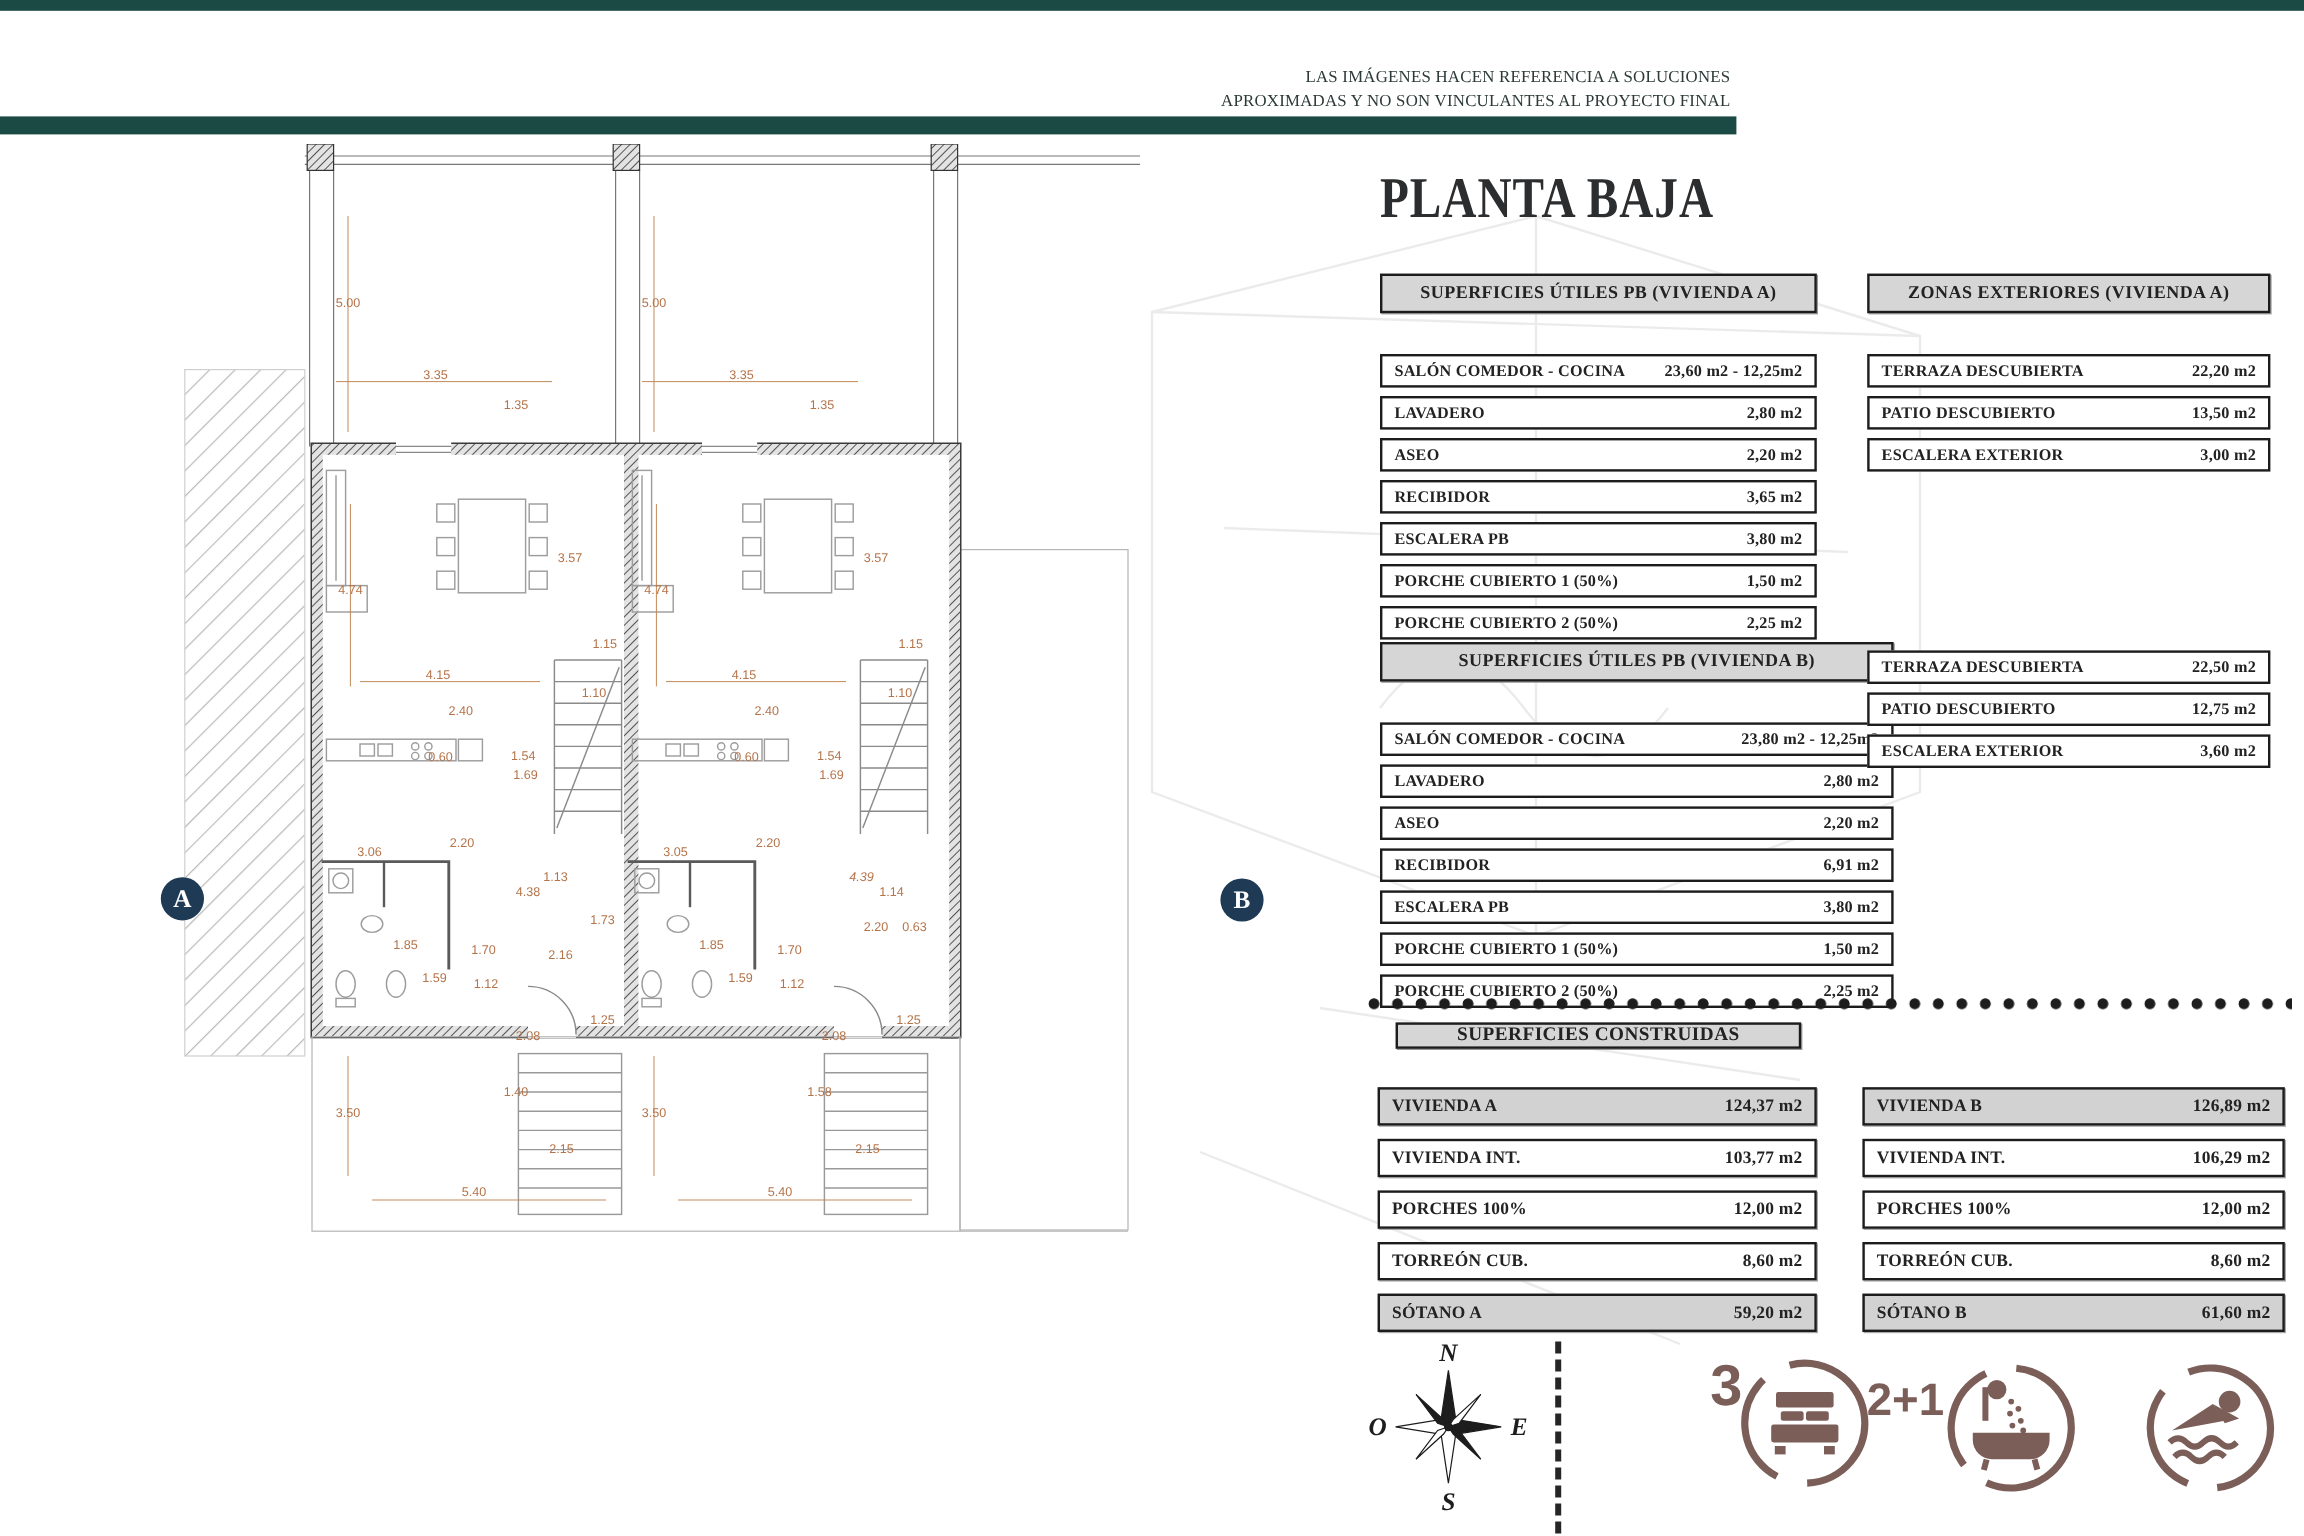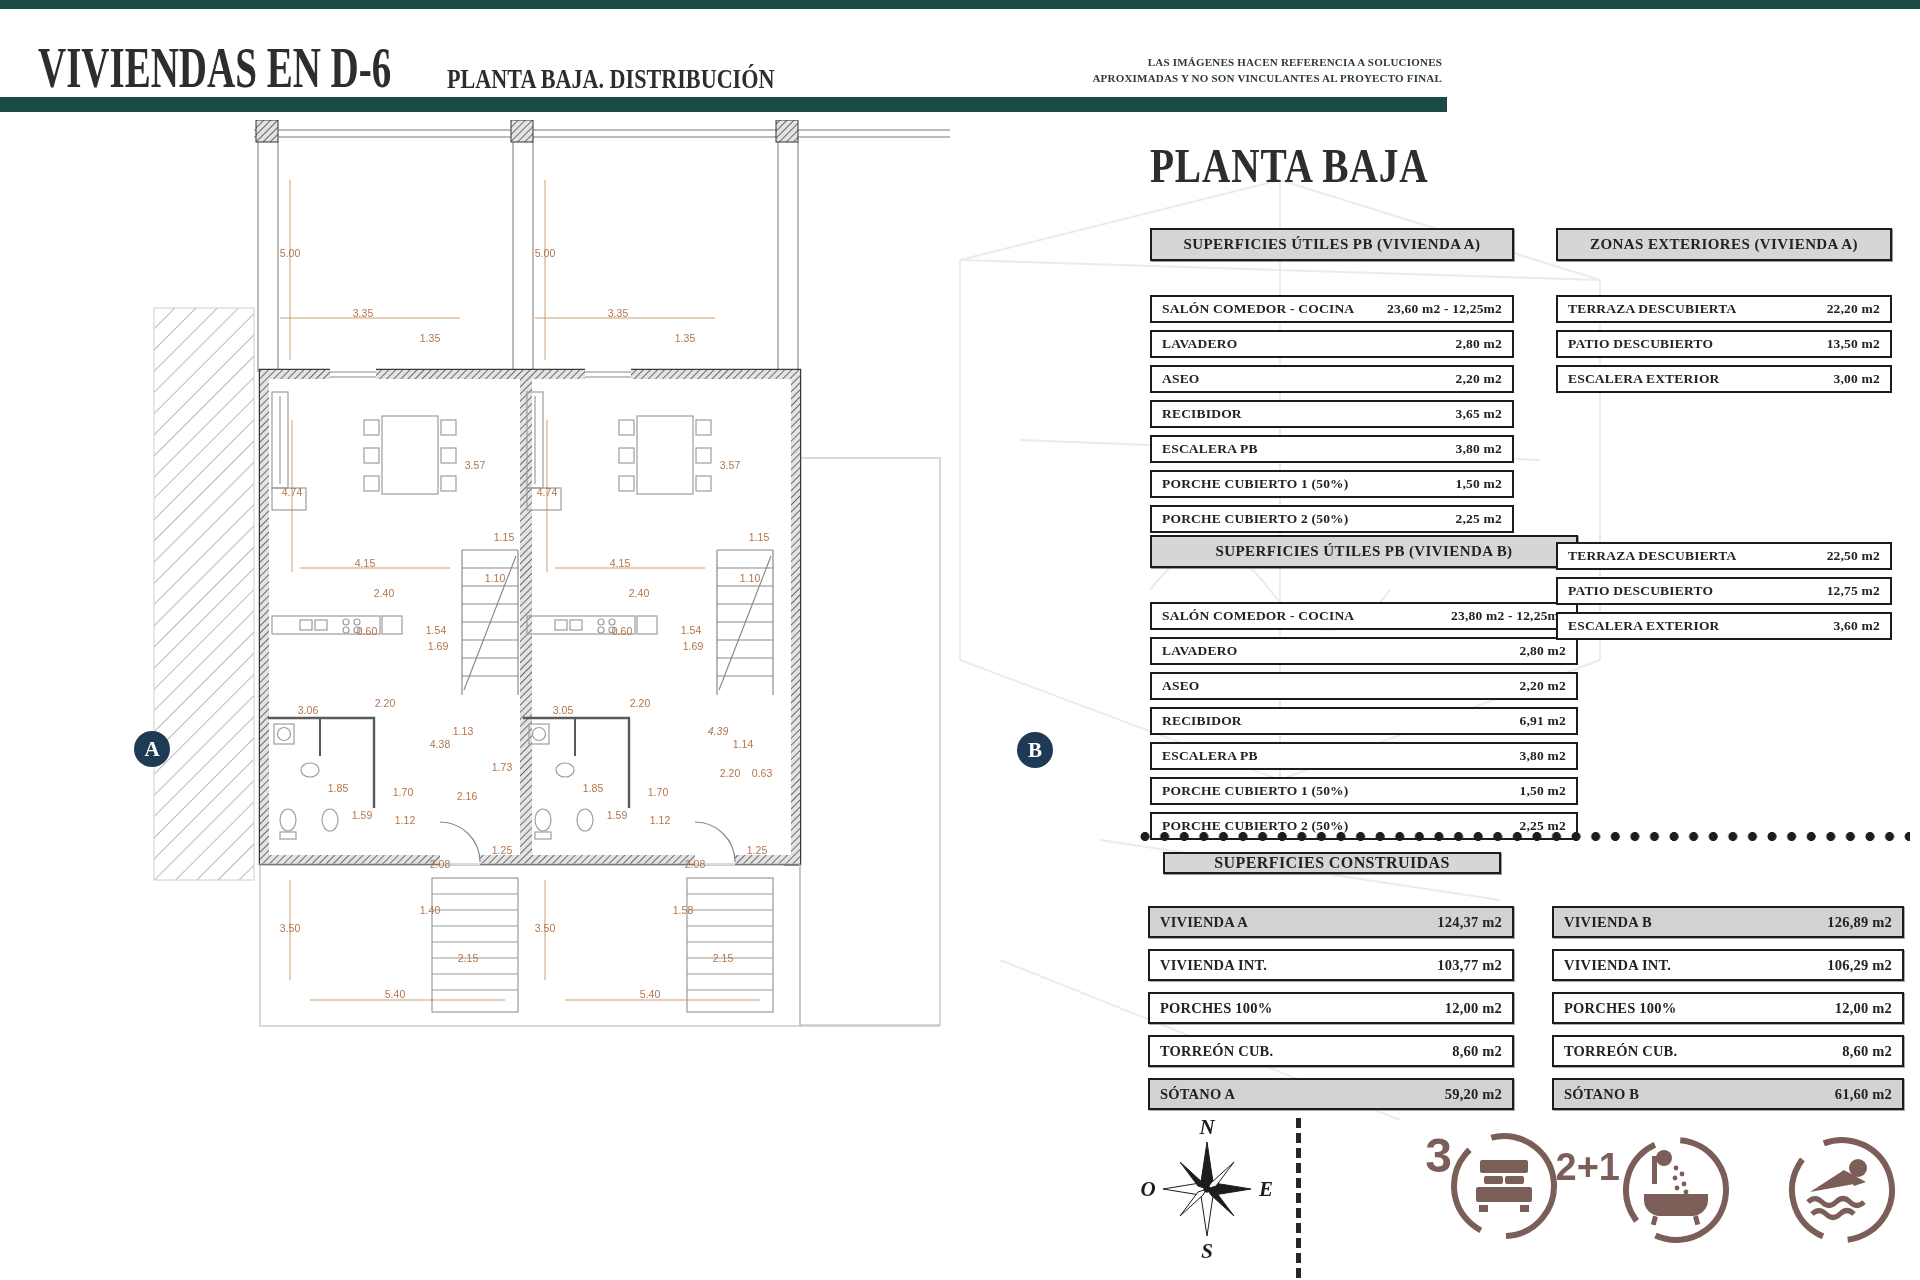--- a/index.html
+++ b/index.html
@@ -6,21 +6,21 @@
   .page{position:relative;width:1920px;height:1280px;background:#ffffff;overflow:hidden;
         font-family:"Liberation Serif",serif;color:#222;}
   .topbar{position:absolute;left:0;top:0;width:1920px;height:9px;background:#1b4a45;}
   .hdr{position:absolute;left:38px;top:42px;display:flex;align-items:baseline;gap:16px;white-space:nowrap;}
   .hdr .t1{display:inline-block;font-size:50px;font-weight:bold;color:#2b2d2e;
            transform:scaleX(.78) scaleY(1.12);transform-origin:left bottom;letter-spacing:0px;}
   .hdr .t2{display:inline-block;font-size:27px;font-weight:bold;color:#2b2d2e;
            transform:scaleX(.82);transform-origin:left bottom;margin-left:-60px;}
   .titlebar{position:absolute;left:0;top:97px;width:1447px;height:15px;background:#1b4a45;}
   .disclaimer{position:absolute;right:478px;top:55px;width:470px;text-align:right;
-              font-size:11px;font-weight:bold;color:#2c3a38;line-height:1.45;letter-spacing:.2px;}
+              font-size:14px;font-weight:normal;color:#2c3a38;line-height:1.45;letter-spacing:.2px;}
   .section-title{position:absolute;left:1150px;top:138px;font-size:48px;font-weight:bold;color:#2b2d2e;
                  transform:scaleX(.82);transform-origin:left top;letter-spacing:1px;white-space:nowrap;}
   
   .tbl{position:absolute;display:flex;flex-direction:column;}
   .tbl-h{border:2.5px solid #1c1c1c;background:#d6d6d6;text-align:center;font-weight:bold;
          font-size:15px;padding:6px 2px;letter-spacing:.4px;margin-bottom:27px;
          box-shadow:1px 1px 0 #999;}
   .trow{border:2.5px solid #1c1c1c;background:#fff;display:flex;justify-content:space-between;
         align-items:center;height:24px;margin-top:7px;padding:0 10px;font-weight:bold;font-size:13.5px;
         letter-spacing:.2px;}
@@ -45,24 +45,20 @@
   .circ{position:absolute;width:112px;height:112px;}
   .sketch{position:absolute;left:900px;top:140px;opacity:.10;}
 </style>
 </head>
 <body>
 
 <div class="page">
 
   <div class="topbar"></div>
 
-  <div class="hdr">
-    <span class="t1">VIVIENDAS EN D-6</span>
-    <span class="t2">PLANTA BAJA. DISTRIBUCIÓN</span>
-  </div>
   <div class="disclaimer">
     <div>LAS IMÁGENES HACEN REFERENCIA A SOLUCIONES</div>
     <div>APROXIMADAS Y NO SON VINCULANTES AL PROYECTO FINAL</div>
   </div>
   <div class="titlebar"></div>
 
   <svg class="sketch" width="1000" height="1000" viewBox="0 0 1000 1000">
     <g stroke="#444" fill="none" stroke-width="2">
       <path d="M60 120 L380 40 L700 140 L700 520 L380 640 L60 520 Z"></path>
       <path d="M380 40 L380 640 M60 120 L700 140 M120 300 L640 320 M200 700 L600 760 M100 820 L500 980"></path>

